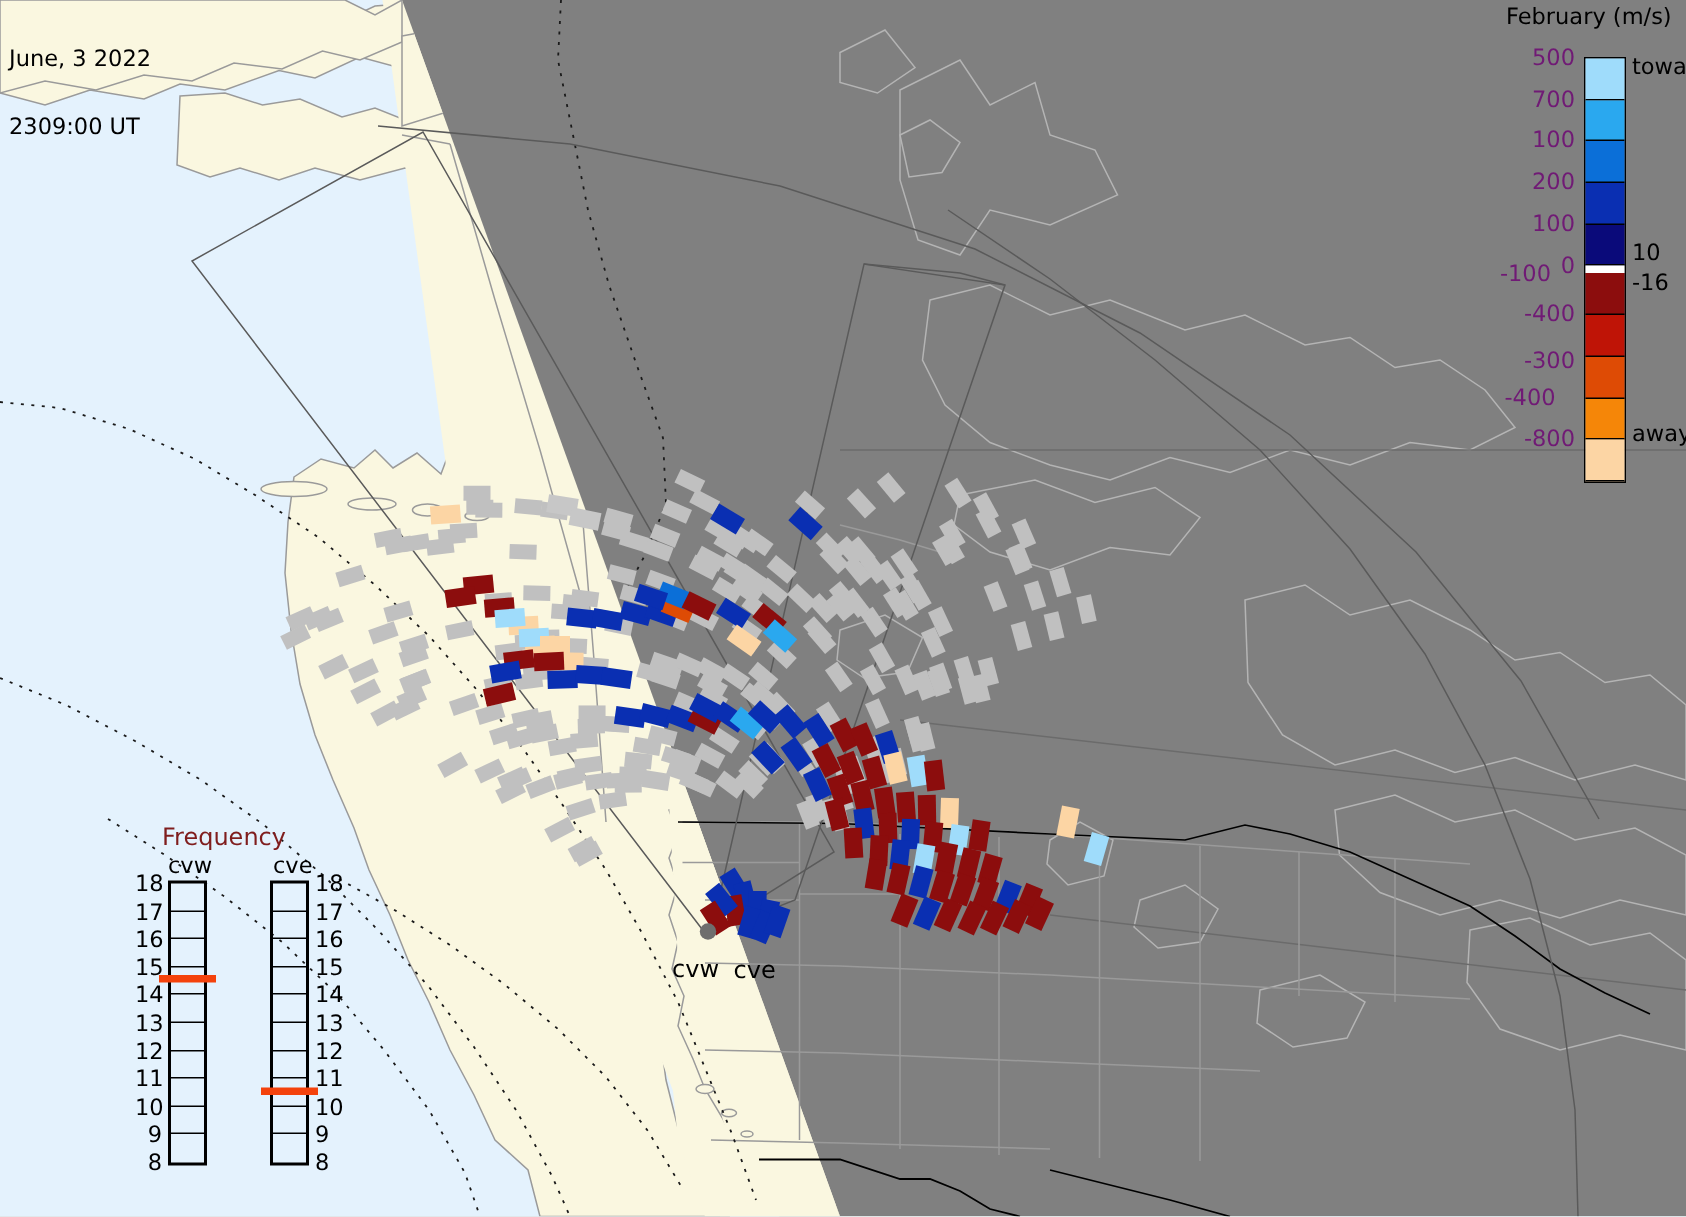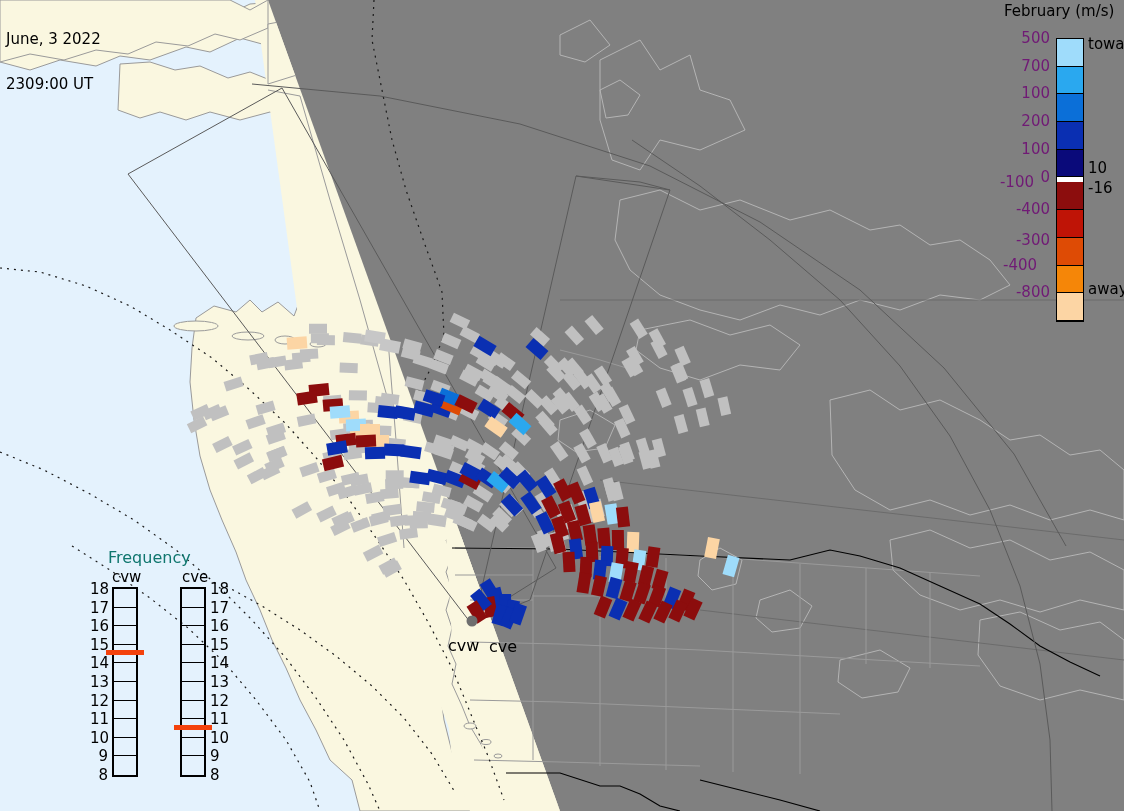--- a/index.html
+++ b/index.html
@@ -13,21 +13,21 @@
   
   #cbar{position:absolute;left:1056px;top:38px;width:28px;height:284px;border:1px solid #000;box-sizing:border-box;}
   #cbar .band{width:100%;box-sizing:border-box;}
   #cbtitle{position:absolute;left:1004px;top:2px;font-size:15px;color:#000;white-space:nowrap;}
   .cbtick{position:absolute;right:0;font-size:15px;color:#701a75;text-align:right;white-space:nowrap;}
   #cbticks{position:absolute;left:984px;top:0;width:66px;height:811px;}
   .cbside{position:absolute;left:1088px;font-size:15px;color:#000;white-space:nowrap;}
 
   
   #freqbox{position:absolute;left:90px;top:548px;width:160px;height:240px;}
-  #freqtitle{position:absolute;left:18px;top:0px;font-size:16px;color:#0f766e;white-space:nowrap;}
+  #freqtitle{position:absolute;left:18px;top:0px;font-size:16px;color:#7f1d1d;white-space:nowrap;}
   .fqname{position:absolute;top:20px;font-size:15px;color:#000;}
   .fqbar{position:absolute;top:39px;width:26px;height:190px;border:2px solid #000;box-sizing:border-box;background:transparent;}
   .fqbar .seg{width:100%;box-sizing:border-box;border-bottom:1px solid #000;}
   .fqbar .seg:last-child{border-bottom:none;}
   .fqmark{position:absolute;height:5px;background:#f4420c;}
   .fqlab{position:absolute;font-size:15px;color:#000;line-height:15px;}
 
   .sitelab{position:absolute;font-size:16px;color:#000;white-space:nowrap;}
 </style>
 </head>

